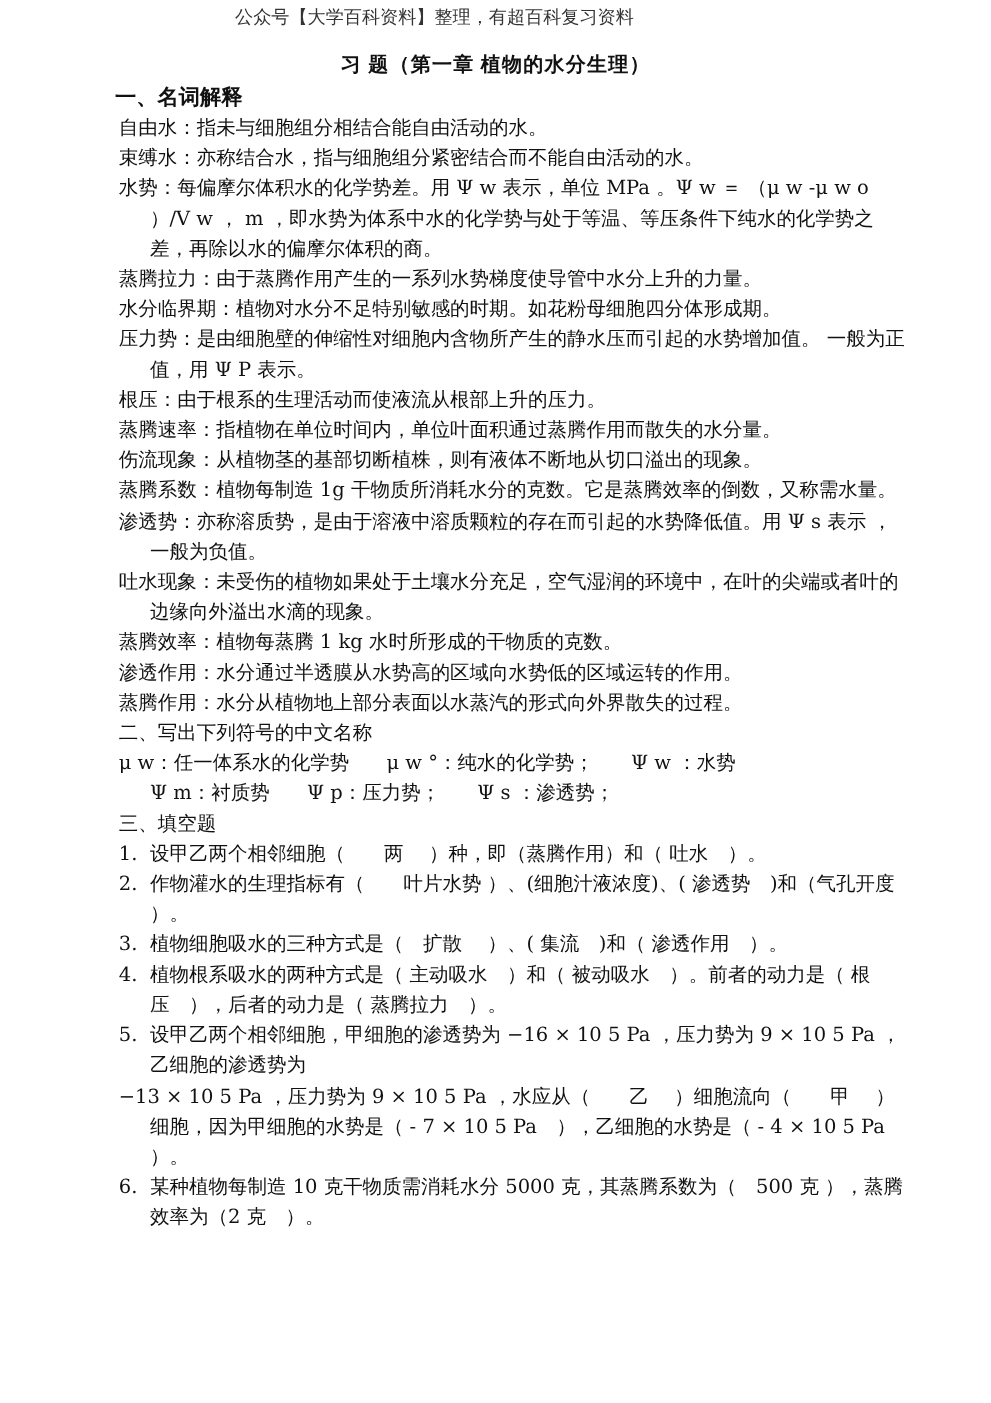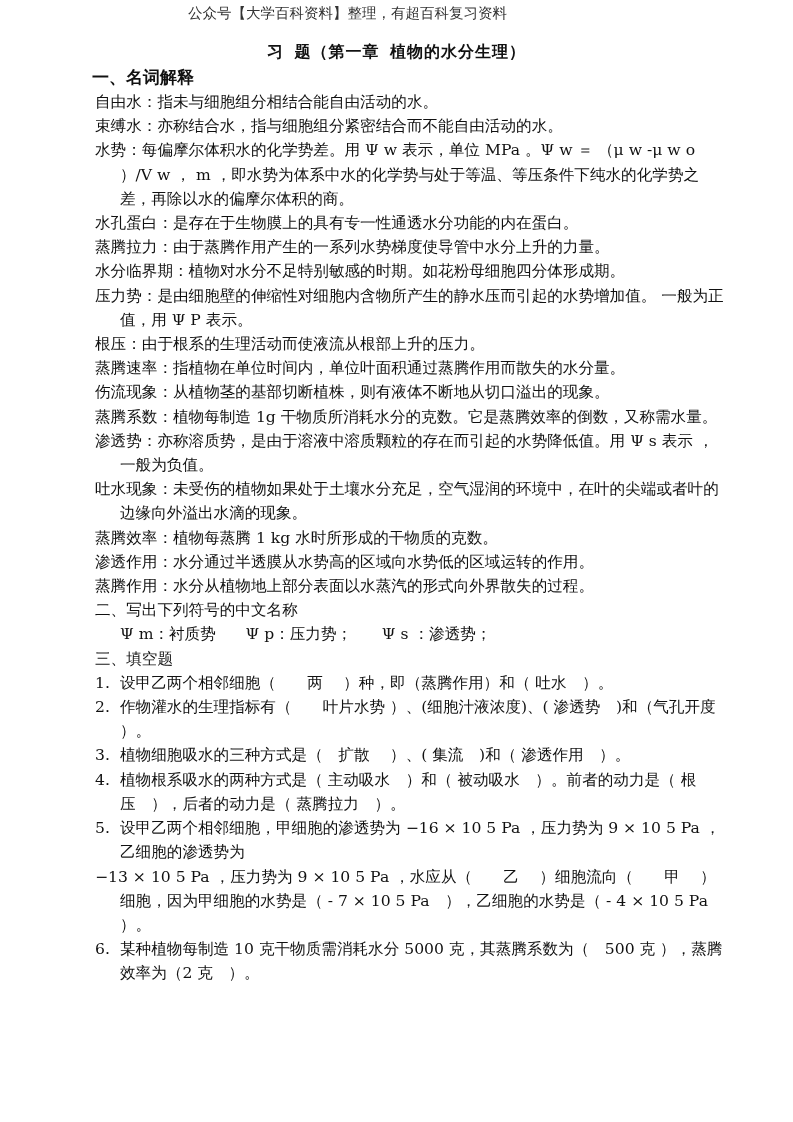--- a/index.html
+++ b/index.html
@@ -7,21 +7,21 @@
     width: 793px; height: 1122px; overflow: hidden; position: relative;
     font-family: "DejaVu Serif", "Liberation Serif", serif;
     color: #111111;
   }
   .header {
     position: absolute; top: 4px; left: 0; width: 695px; text-align: center;
     font-size: 14.5px; color: #333333; letter-spacing: 0px;
   }
   .title {
     position: absolute; top: 42px; left: 0; width: 793px; text-align: center;
-    font-family: Liberation Mono, monospace;
+    font-family: Liberation Serif, serif;
     font-weight: bold; font-size: 16px; letter-spacing: 1px;
   }
   .content {
     position: absolute; top: 66px; left: 95px; width: 630px;
     font-size: 15.6px; line-height: 24.2px;
   }
   .h1 {
     font-family: Liberation Serif, serif;
     font-weight: bold; font-size: 17px; line-height: 24px; margin-left: -3px;
   }
@@ -40,35 +40,35 @@
 
 <div class="title">习  题（第一章   植物的水分生理）</div>
 
 <div class="content">
 
   <div class="h1">一、名词解释</div>
 
   <p class="para">自由水：指未与细胞组分相结合能自由活动的水。</p>
   <p class="para">束缚水：亦称结合水，指与细胞组分紧密结合而不能自由活动的水。</p>
   <p class="para">水势：每偏摩尔体积水的化学势差。用 Ψ w 表示，单位 MPa 。Ψ w ＝ （μ w -μ w o ）/V w ， m ，即水势为体系中水的化学势与处于等温、等压条件下纯水的化学势之差，再除以水的偏摩尔体积的商。</p>
-  <p class="para">水孔蛋白：是存在于生物膜上的具有专一性通透水分功能的内在蛋白。</p>
   <p class="para">蒸腾拉力：由于蒸腾作用产生的一系列水势梯度使导管中水分上升的力量。</p>
   <p class="para">水分临界期：植物对水分不足特别敏感的时期。如花粉母细胞四分体形成期。</p>
   <p class="para">压力势：是由细胞壁的伸缩性对细胞内含物所产生的静水压而引起的水势增加值。 一般为正值，用 Ψ P 表示。</p>
   <p class="para">根压：由于根系的生理活动而使液流从根部上升的压力。</p>
   <p class="para">蒸腾速率：指植物在单位时间内，单位叶面积通过蒸腾作用而散失的水分量。</p>
   <p class="para">伤流现象：从植物茎的基部切断植株，则有液体不断地从切口溢出的现象。</p>
   <p class="para">蒸腾系数：植物每制造 1g 干物质所消耗水分的克数。它是蒸腾效率的倒数，又称需水量。</p>
   <p class="para">渗透势：亦称溶质势，是由于溶液中溶质颗粒的存在而引起的水势降低值。用 Ψ s 表示 ，一般为负值。</p>
   <p class="para">吐水现象：未受伤的植物如果处于土壤水分充足，空气湿润的环境中，在叶的尖端或者叶的边缘向外溢出水滴的现象。</p>
   <p class="para">蒸腾效率：植物每蒸腾 1 kg 水时所形成的干物质的克数。</p>
   <p class="para">渗透作用：水分通过半透膜从水势高的区域向水势低的区域运转的作用。</p>
   <p class="para">蒸腾作用：水分从植物地上部分表面以水蒸汽的形式向外界散失的过程。</p>
 
   <p class="h2">二、写出下列符号的中文名称</p>
+  <p class="sym-row">μ w：任一体系水的化学势      μ w °：纯水的化学势；      Ψ w ：水势</p>
   <p class="sym-row indent">Ψ m：衬质势      Ψ p：压力势；      Ψ s ：渗透势；</p>
 
   <p class="h2">三、填空题</p>
 
   <p class="q"><span class="num">1.</span><span>设甲乙两个相邻细胞（　　两　 ）种，即（蒸腾作用）和（ 吐水　）。</span></p>
   <p class="q"><span class="num">2.</span><span>作物灌水的生理指标有（　　叶片水势 ）、(细胞汁液浓度)、( 渗透势　)和（气孔开度 ）。</span></p>
   <p class="q"><span class="num">3.</span><span>植物细胞吸水的三种方式是（　扩散　 ）、( 集流　)和（ 渗透作用　）。</span></p>
   <p class="q"><span class="num">4.</span><span>植物根系吸水的两种方式是（ 主动吸水　）和（ 被动吸水　）。前者的动力是（ 根压　），后者的动力是（ 蒸腾拉力　）。</span></p>
   <p class="q"><span class="num">5.</span><span>设甲乙两个相邻细胞，甲细胞的渗透势为 −16 × 10 5 Pa ，压力势为 9 × 10 5 Pa ，乙细胞的渗透势为</span></p>
   <p class="cont"><span>−13 × 10 5 Pa ，压力势为 9 × 10 5 Pa ，水应从（　　乙　 ）细胞流向（　　甲　 ）细胞，因为甲细胞的水势是（ -  7 × 10 5 Pa　），乙细胞的水势是（ -  4 × 10 5 Pa ）。</span></p>

